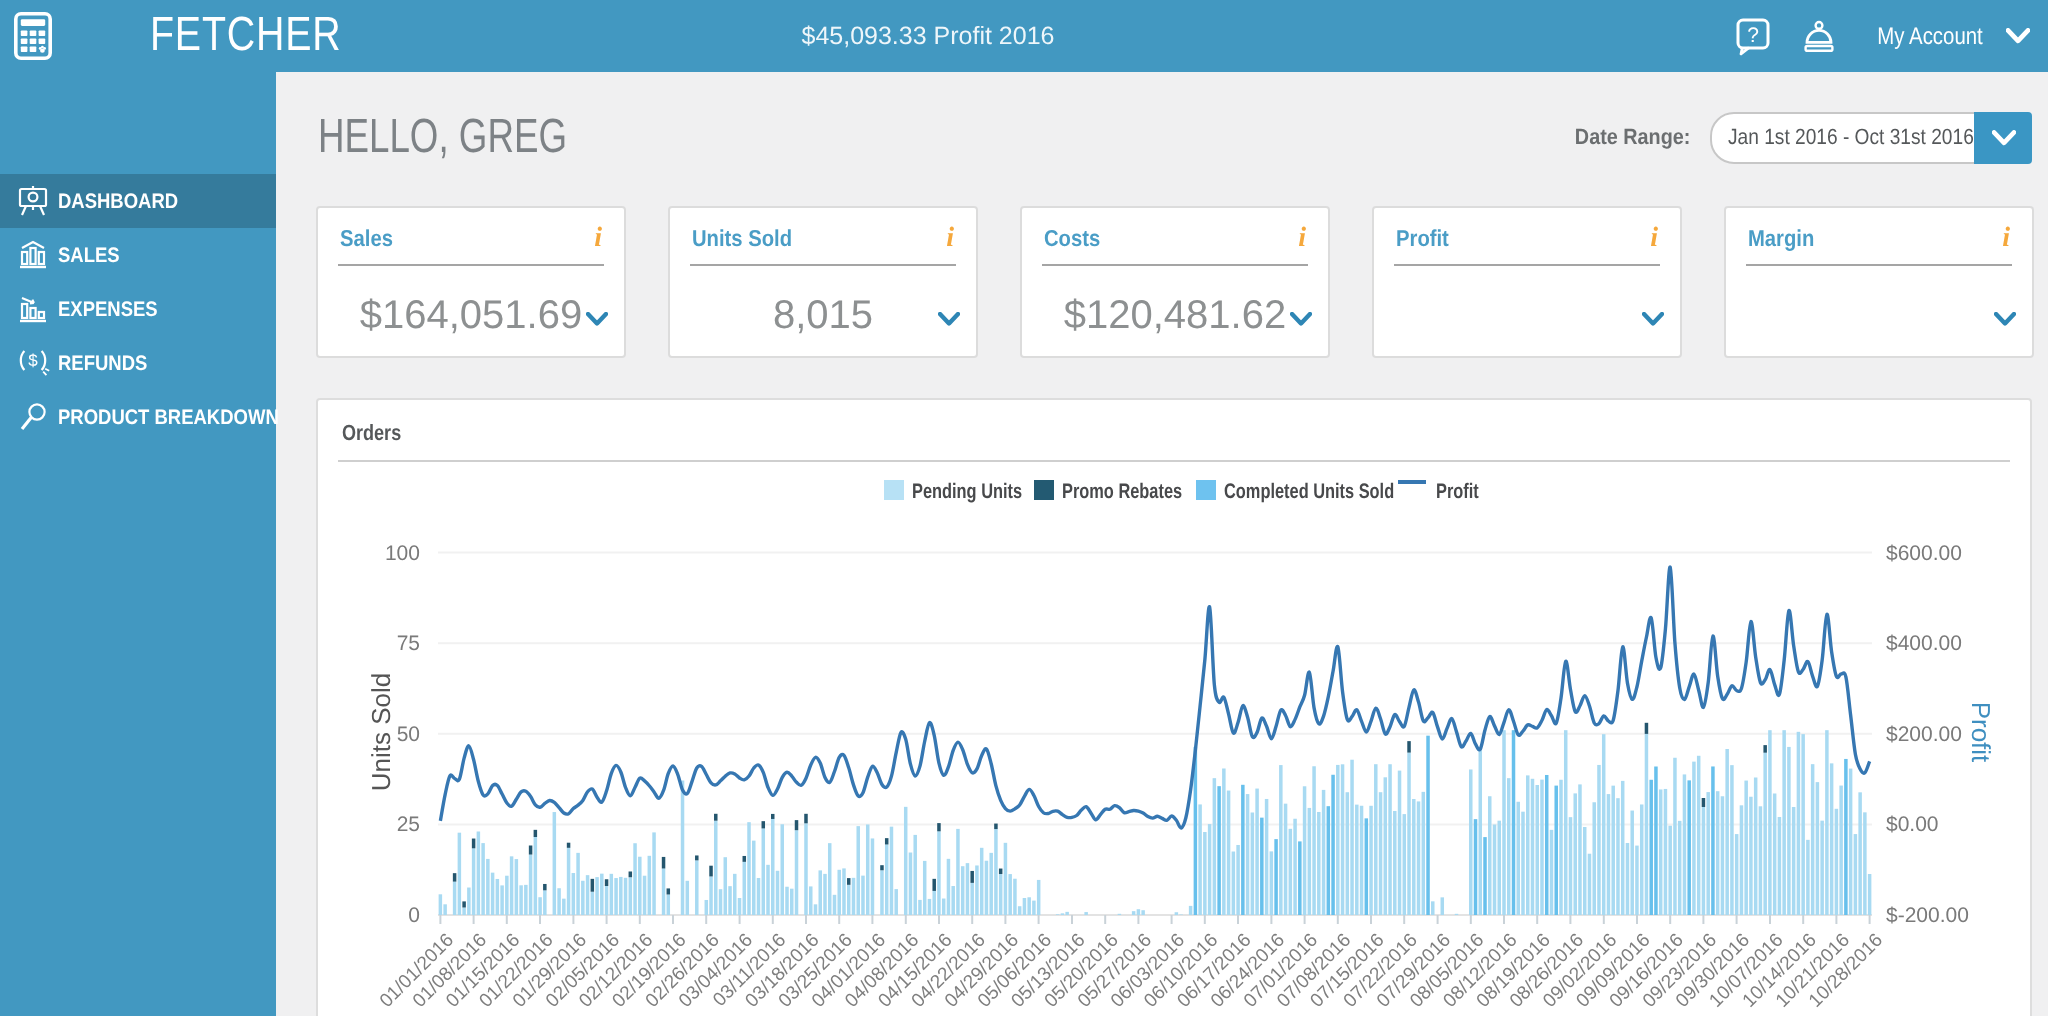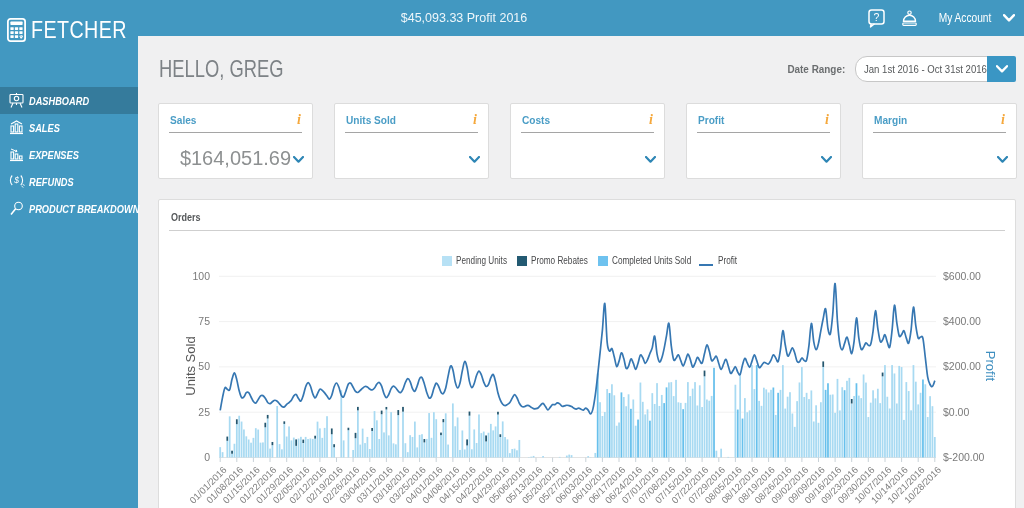--- a/index.html
+++ b/index.html
@@ -1,45 +1,45 @@
 <!DOCTYPE html>
 <html><head><meta charset="utf-8"><title>Fetcher</title><style>
 * { margin:0; padding:0; box-sizing:border-box; }
 html,body { width:1024px; height:508px; overflow:hidden; }
 body { font-family:"Liberation Sans",sans-serif; background:#f0f0f1; position:relative; }
 .topbar { position:absolute; top:0; left:0; width:1024px; height:36px; background:#4298c1; z-index:5; }
-.logo { position:absolute; left:7px; top:12px; height:36px; display:flex; align-items:center; }
+.logo { position:absolute; left:7px; top:0; height:36px; display:flex; align-items:center;gap:44px; }
 .logoname { color:#fff; font-size:24px; margin-left:5px; font-weight:400; transform:scale(0.82,1); transform-origin:left center; letter-spacing:0.5px; }
 .tb-center { position:absolute; left:0; width:928px; top:0; height:36px; text-align:center; line-height:36px; color:#eef6fa; font-size:12.5px; }
 .tb-right { position:absolute; right:9px; top:0; height:36px; display:flex; align-items:center; color:#fff; }
 .myacct { font-size:12px; color:#fff; margin-left:16px; margin-right:7px; transform:scale(0.85,1); transform-origin:center; }
 .sidebar { position:absolute; top:36px; left:0; width:138px; height:472px; background:#4298c1; z-index:4; }
 .collapse { position:absolute; top:61px; right:12px; }
-.menu { position:absolute; top:51px; left:0; width:138px;font-style:italic; }
+.menu { position:absolute; top:51px; left:0; width:138px; }
 .mi { height:27px; display:flex; align-items:center; padding-left:8px; color:#fff; }
 .mi.active { background:#357b9c; }
 .mi .mico { width:17px; height:17px; flex:0 0 17px; display:flex; align-items:center; justify-content:center; }
 .mi .mtxt { font-size:10.5px; font-weight:bold; margin-left:4px; white-space:nowrap; transform:scale(0.88,1); transform-origin:left center; }
 .hello { position:absolute; left:159px; top:56px; font-size:24px; line-height:25px; color:#7d8286; transform:scale(0.765,1); transform-origin:left top; }
 .dr-label { position:absolute; right:179px; top:63px; font-size:11px; font-weight:bold; color:#6b6e70; transform:scale(0.9,1); transform-origin:right center; }
 .dr-box { position:absolute; left:855px; top:56px; width:161px; height:26px; background:#fff; border:1px solid #c7c7c7; border-radius:12px; }
 .dr-text { position:absolute; left:8px; top:0; height:24px; line-height:24px; font-size:11px; color:#55585a; white-space:nowrap; transform:scale(0.87,1); transform-origin:left center; }
 .dr-btn { position:absolute; right:-1px; top:-1px; width:29px; height:26px; background:#3a96c4; border-radius:0 2px 2px 0; display:flex; align-items:center; justify-content:center; }
 .card { position:absolute; top:103px; width:155px; height:76px; background:#fff; border:1px solid #dcdcdc; border-radius:2px; }
 .ct { position:absolute; left:11px; top:10px; font-size:11.5px; color:#4a9dc6; font-weight:bold; transform:scale(0.88,1); transform-origin:left center; }
 .ci { position:absolute; right:11px; top:8px; color:#f5a83c; font-family:"Liberation Serif",serif; font-style:italic; font-weight:bold; font-size:14px; }
 .chr { position:absolute; left:10px; right:10px; top:28px; border-top:1px solid #a5a5a5; }
 .cv { position:absolute; left:0; width:100%; top:46px; line-height:17px; text-align:center; font-size:20px; color:#8d9091; }
 .cch { position:absolute; right:8px; top:52px; }
 .cch svg { display:block; }
 .panel { position:absolute; left:158px; top:199px; width:858px; height:320px; background:#fff; border:1px solid #ddd; border-radius:2px; }
 .ptitle { position:absolute; left:12px; top:11px; font-size:11px; font-weight:bold; color:#55585a; transform:scale(0.82,1); transform-origin:left center; }
 .phr { position:absolute; left:10px; right:10px; top:30px; border-top:1px solid #cfcfcf; }
 .legend { position:absolute; left:-159px; top:-200px; width:1024px; height:508px; font-size:10px; color:#4a4a4a; }
-.lg-abs { position:absolute; top:255px; height:11px; display:flex; align-items:flex-end; }
+.lg-abs { position:absolute; top:240px; height:11px; display:flex; align-items:flex-start;font-weight:bold; }
 .lg-sq { width:10px; height:10px; display:inline-block; margin-right:4px; flex:0 0 10px; }
 .lg-t { transform:scale(0.78,1); transform-origin:left center; white-space:nowrap; font-size:10.5px; color:#48494b; }
 .lg-ln { width:14px; height:0; border-top:2px solid #3677b2; margin-right:5px; }
 .chartwrap { position:absolute; left:-159px; top:-200px; width:1024px; height:508px; pointer-events:none; }
 </style></head>
 <body>
 
 <div class="sidebar">
   <svg class="collapse" width="9" height="12" viewBox="0 0 9 12">
       <path d="M7.5 1 L2 6 L7.5 11" stroke="#fff" stroke-width="2.6" fill="none" stroke-linecap="round" stroke-linejoin="round"></path>
@@ -167,30 +167,32 @@
     <div class="cch">
       <svg width="11" height="7" viewBox="0 0 11 7">
         <path d="M1 1 L5.5 5.7 L10 1" stroke="#2e86b5" stroke-width="2.2" fill="none" stroke-linecap="round" stroke-linejoin="round"></path>
       </svg>
     </div>
 </div>
 <div class="card" style="left:334px">
   <div class="ct">Units Sold</div>
     <div class="ci">i</div>
     <div class="chr"></div>
+  <div class="cv">8,015</div>
     <div class="cch">
       <svg width="11" height="7" viewBox="0 0 11 7">
         <path d="M1 1 L5.5 5.7 L10 1" stroke="#2e86b5" stroke-width="2.2" fill="none" stroke-linecap="round" stroke-linejoin="round"></path>
       </svg>
     </div>
 </div>
 <div class="card" style="left:510px">
   <div class="ct">Costs</div>
     <div class="ci">i</div>
     <div class="chr"></div>
+  <div class="cv">$120,481.62</div>
     <div class="cch">
       <svg width="11" height="7" viewBox="0 0 11 7">
         <path d="M1 1 L5.5 5.7 L10 1" stroke="#2e86b5" stroke-width="2.2" fill="none" stroke-linecap="round" stroke-linejoin="round"></path>
       </svg>
     </div>
 </div>
 <div class="card" style="left:686px">
   <div class="ct">Profit</div>
     <div class="ci">i</div>
     <div class="chr"></div>

